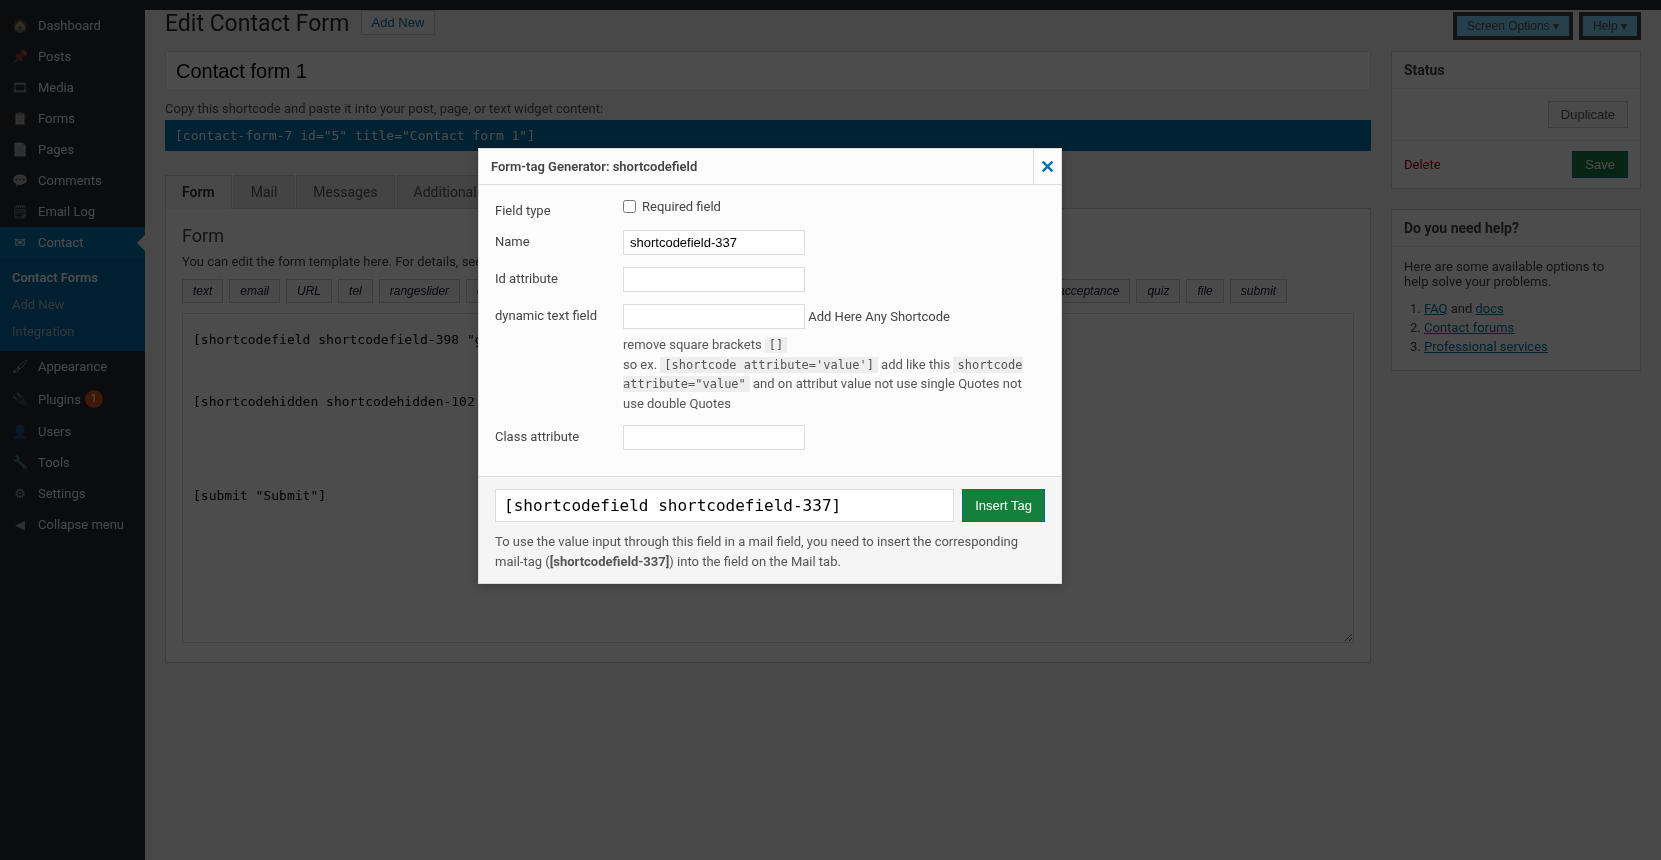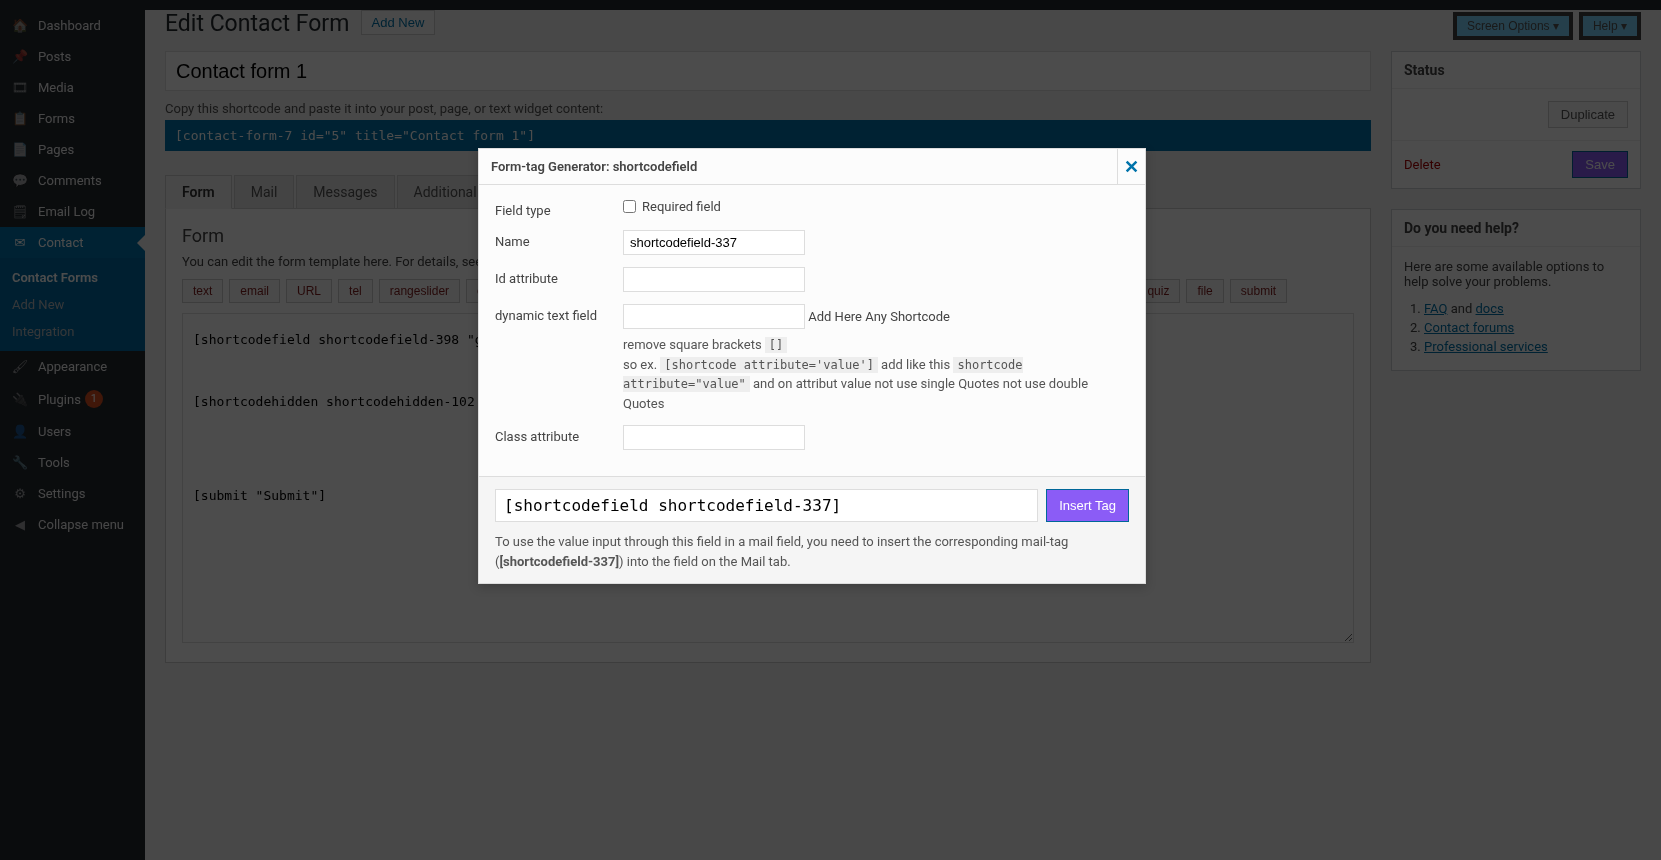--- a/index.html
+++ b/index.html
@@ -28,35 +28,35 @@
 .hint { font-size: 13px; color: #555; margin: 10px 0 4px; }
 .shortcodebar { background: #0073aa; color: #fff; font-family: Consolas, monospace; font-size: 13px; padding: 8px 10px; }
 .tabs { margin-top: 24px; border-bottom: 1px solid #ccc; display: flex; gap: 2px; }
 .tab { padding: 8px 16px; border: 1px solid #ccc; border-bottom: none; background: #e5e5e5; color: #555; cursor: pointer; font-size: 14px; }
 .tab.active { background: #f1f1f1; border-bottom: 1px solid #f1f1f1; margin-bottom: -1px; font-weight: 600; color: #333; }
 .panel { border: 1px solid #ccc; border-top: none; background: #fff; padding: 16px; }
 .panel h2 { font-size: 18px; font-weight: 400; margin-bottom: 8px; }
 .panel .desc { font-size: 13px; margin-bottom: 10px; }
 .panel .desc a { color: #0073aa; }
 .tagbtns { display: flex; flex-wrap: wrap; gap: 6px; margin-bottom: 10px; }
-.tagbtn { border: 1px solid #ccc; background: #f7f7f7; padding: 4px 10px; font-size: 12px; cursor: pointer; color: #7f1d1d; }
+.tagbtn { border: 1px solid #ccc; background: #f7f7f7; padding: 4px 10px; font-size: 12px; cursor: pointer; color: #0f172a; font-style: italic; }
 .codearea { width: 100%; min-height: 330px; border: 1px solid #ddd; font-family: Consolas, monospace; font-size: 13px; padding: 10px; line-height: 2.4; resize: vertical; }
 .metabox { background: #fff; border: 1px solid #ccd0d4; margin-bottom: 20px; }
 .metabox h3 { font-size: 14px; padding: 10px 12px; border-bottom: 1px solid #eee; }
 .metabox .body { padding: 12px; font-size: 13px; }
 .metabox .foot { padding: 10px 12px; border-top: 1px solid #eee; display: flex; justify-content: space-between; align-items: center; }
 .btn { border: 1px solid #ccc; background: #f7f7f7; padding: 5px 12px; cursor: pointer; font-size: 13px; color: #555; }
-.btn.primary { background: #8b5cf6; border-color: #006799; color: #fff; }
+.btn.primary { background: #15803d; border-color: #006799; color: #fff; }
 .del { color: #a00; cursor: pointer; }
 .helplist { padding-left: 20px; margin-top: 12px; }
 .helplist li { margin: 4px 0; }
 .helplist a { color: #0073aa; text-decoration: underline; }
 
 .overlay { position: absolute; inset: 0; background: rgba(0,0,0,0.7); z-index: 100; }
-.modal { position: absolute; left: 478px; top: 148px; width: 668px; background: #fcfcfc; z-index: 101; border: 1px solid #ddd; box-shadow: 0 3px 10px rgba(0,0,0,0.2); }
+.modal { position: absolute; left: 478px; top: 148px; width: 584px; background: #fcfcfc; z-index: 101; border: 1px solid #ddd; box-shadow: 0 3px 10px rgba(0,0,0,0.2); }
 .modal .mhead { display: flex; justify-content: space-between; align-items: center; border-bottom: 1px solid #ddd; }
 .modal .mhead .mtitle { padding: 8px 12px; font-size: 13px; font-weight: 600; color: #444; }
 .modal .mhead .mclose { width: 28px; height: 35px; border-left: 1px solid #ddd; display: flex; align-items: center; justify-content: center; color: #0073aa; cursor: pointer; font-size: 18px; font-weight: bold; }
 .modal .mbody { padding: 14px 16px; font-size: 13px; }
 .frow { display: flex; margin-bottom: 12px; align-items: flex-start; }
 .frow .flabel { width: 128px; flex-shrink: 0; padding-top: 4px; }
 .frow .fval input[type=text] { width: 182px; padding: 4px 6px; border: 1px solid #ddd; font-size: 13px; }
 .frow .fval label { display: flex; align-items: center; gap: 6px; }
 .fnote { font-size: 13px; color: #555; line-height: 1.5; }
 .fnote code { background: #eee; padding: 1px 4px; font-family: Consolas, monospace; font-size: 12px; }

